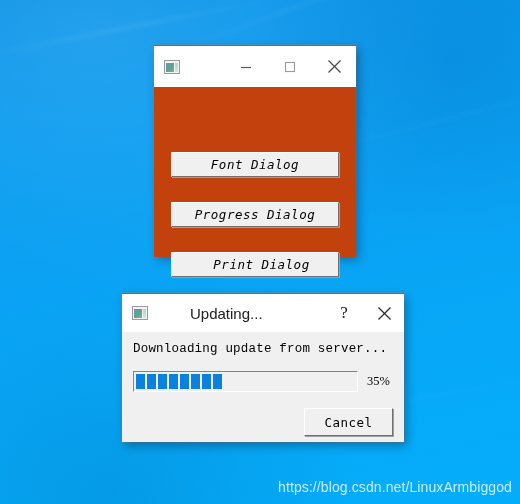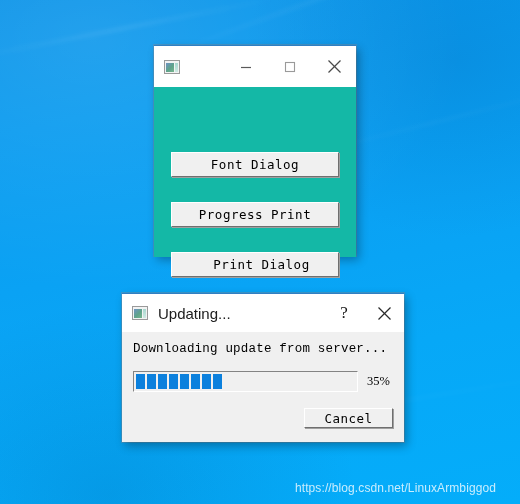--- a/index.html
+++ b/index.html
@@ -113,22 +113,23 @@
   
   #main-window {
     left: 154px;
     top: 45px;
     width: 202px;
     height: 211px;
   }
   #main-window .titlebar { height: 41px; }
   #main-window .body {
     height: 170px;
-    background: #14b8a6;
-    position: relative;
+    background: #c2410c;
+    position: relative;
+    font-style: italic;
   }
   .tk-button {
     position: absolute;
     left: 17px;
     width: 168px;
     height: 25px;
     background: #f0f0f0;
     border-top: 1px solid #ffffff;
     border-left: 1px solid #ffffff;
     border-right: 1px solid #6f6f6f;
@@ -148,21 +149,21 @@
   #btn-progress { top: 115px; }
   #btn-print    { top: 165px; padding-left: 13px; }
 
   
   #progress-dialog {
     left: 122px;
     top: 293px;
     width: 282px;
     height: 149px;
   }
-  #progress-dialog .titlebar { height: 38px; }
+  #progress-dialog .titlebar { height: 38px; gap: 32px; }
   #progress-dialog .cap-btn { width: 40px; }
   #progress-dialog .body {
     height: 110px;
     background: #f0f0f0;
     position: relative;
   }
   #status-text {
     position: absolute;
     left: 11px;
     top: 10px;
@@ -205,44 +206,44 @@
     top: 42px;
     font-family: Liberation Serif, serif;
     font-size: 12.5px;
     color: #000000;
   }
   #cancel-button {
     position: absolute;
     left: 182px;
     top: 76px;
     width: 89px;
-    height: 20px;
+    height: 28px;
     background: #f0f0f0;
     border-top: 1px solid #ffffff;
     border-left: 1px solid #ffffff;
     border-right: 1px solid #6f6f6f;
     border-bottom: 1px solid #6f6f6f;
     box-shadow: 1px 1px 0 0 #a0a0a0;
     box-sizing: border-box;
     font-family: "DejaVu Sans Mono", "Liberation Mono", monospace;
     font-size: 12.5px;
     color: #000000;
     display: flex;
     align-items: center;
     justify-content: center;
     letter-spacing: 0.5px;
     cursor: default;
   }
 
   
   #watermark {
     position: absolute;
-    right: 24px;
+    right: 8px;
     bottom: 9px;
-    font-size: 12px;
+    font-size: 14px;
     color: rgba(255,255,255,0.78);
     white-space: nowrap;
     letter-spacing: 0.1px;
     margin-top: 20px;
   }
 </style>
 </head>
 <body>
 
 <div id="desktop">
@@ -272,21 +273,21 @@
       <div class="cap-btn">
         <svg width="15" height="15" viewBox="0 0 15 15" aria-hidden="true">
           <line x1="1.5" y1="1.5" x2="13.5" y2="13.5" stroke="#4a4a4a" stroke-width="1.2"></line>
           <line x1="13.5" y1="1.5" x2="1.5" y2="13.5" stroke="#4a4a4a" stroke-width="1.2"></line>
         </svg>
       </div>
     </div>
   </div>
   <div class="body">
     <div class="tk-button" id="btn-font">Font Dialog</div>
-    <div class="tk-button" id="btn-progress">Progress Print</div>
+    <div class="tk-button" id="btn-progress">Progress Dialog</div>
     <div class="tk-button" id="btn-print">Print Dialog</div>
   </div>
 </div>
 
 <div class="window" id="progress-dialog">
   <div class="titlebar">
     <div class="win-icon"></div>
     <div class="titlebar-title">Updating...</div>
     <div class="caption-btns">
       <div class="cap-btn help">?</div>

